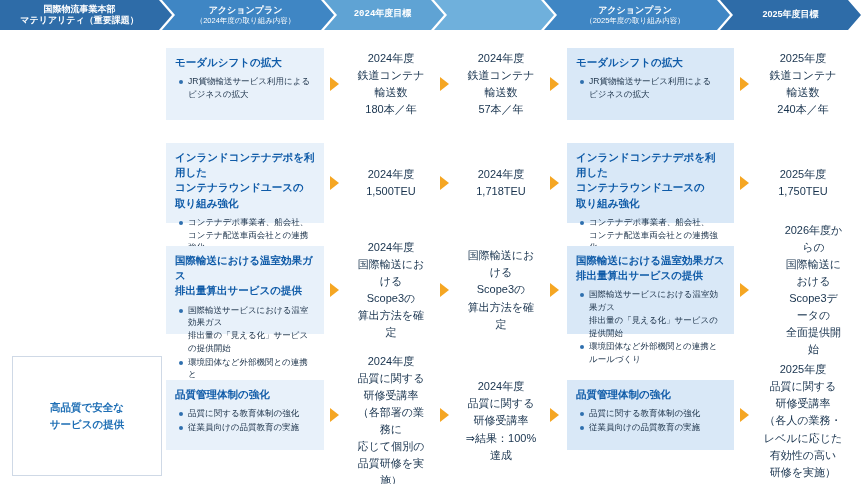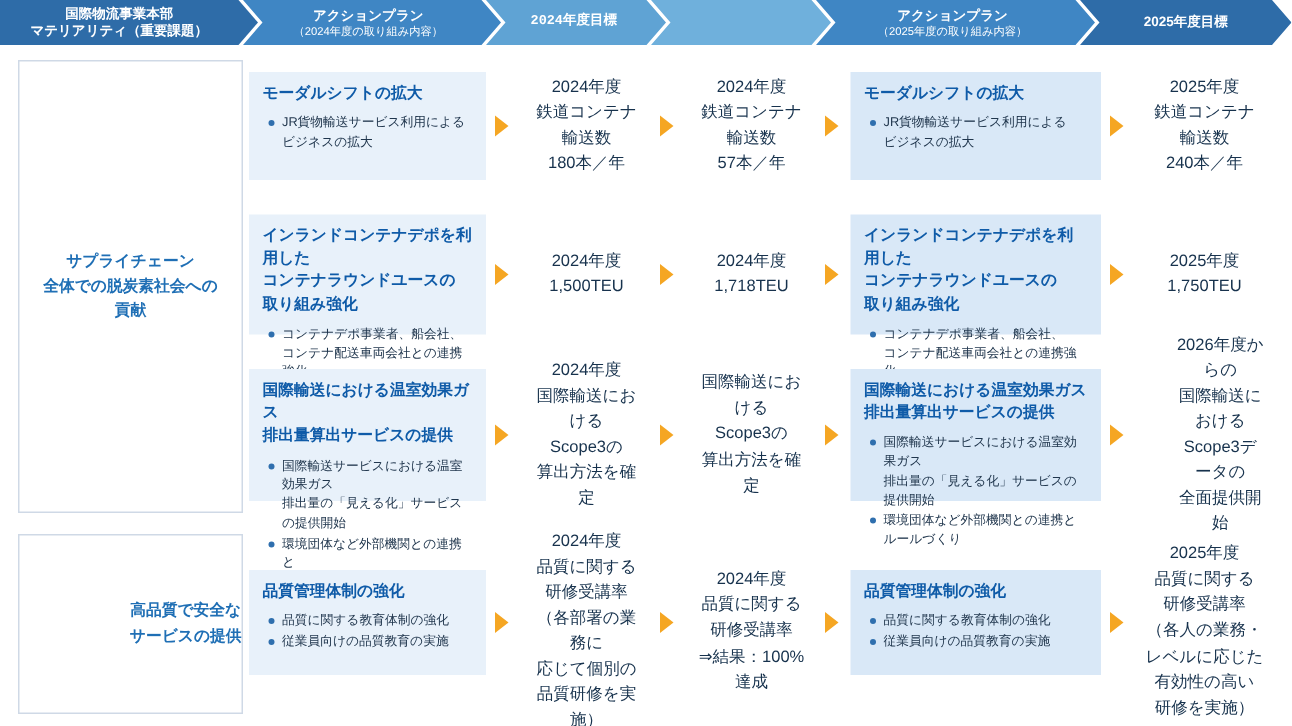--- a/index.html
+++ b/index.html
@@ -98,25 +98,20 @@
         <span class="sub">（2025年度の取り組み内容）</span>
       </div>
     </div>
 
     <div class="harrow notch" style="left:720px;width:141px;background:#2e6ca8;"></div>
     <div class="hcell" style="left:728px;width:125px;">
       <div class="inner"><span>2025年度目標</span></div>
     </div>
   </div>
 
-  <div class="matcell" style="left:12px;top:40px;width:148px;height:300px;">
-    <span style="white-space: pre-line;">サプライチェーン
-全体での脱炭素社会への
-貢献</span>
-  </div>
 
   <div class="card blue" style="left:166px;top:48px;width:158px;height:72px;">
     <div class="title">モーダルシフトの拡大</div>
     <ul>
       <li style="white-space: pre-line;">JR貨物輸送サービス利用による
 ビジネスの拡大</li>
     </ul>
   </div>
   <div class="arrow" style="left:330px;top:77px;"></div>
   <div class="centercard pale" style="left:347px;top:48px;width:88px;height:72px;">
@@ -218,21 +213,21 @@
     </ul>
   </div>
   <div class="arrow" style="left:740px;top:283px;"></div>
   <div class="centercard grayblue" style="left:757px;top:246px;width:92px;height:88px;">
     <span style="white-space: pre-line; margin-left: 21px;">2026年度からの
 国際輸送における
 Scope3データの
 全面提供開始</span>
   </div>
 
-  <div class="matcell" style="left:12px;top:356px;width:148px;height:118px;justify-content:flex-end;">
+  <div class="matcell" style="left:12px;top:356px;width:148px;height:118px;">
     <span style="white-space: pre-line;">高品質で安全な
 サービスの提供</span>
   </div>
 
   <div class="card blue" style="left:166px;top:380px;width:158px;height:70px;">
     <div class="title">品質管理体制の強化</div>
     <ul>
       <li>品質に関する教育体制の強化</li>
       <li>従業員向けの品質教育の実施</li>
     </ul>

